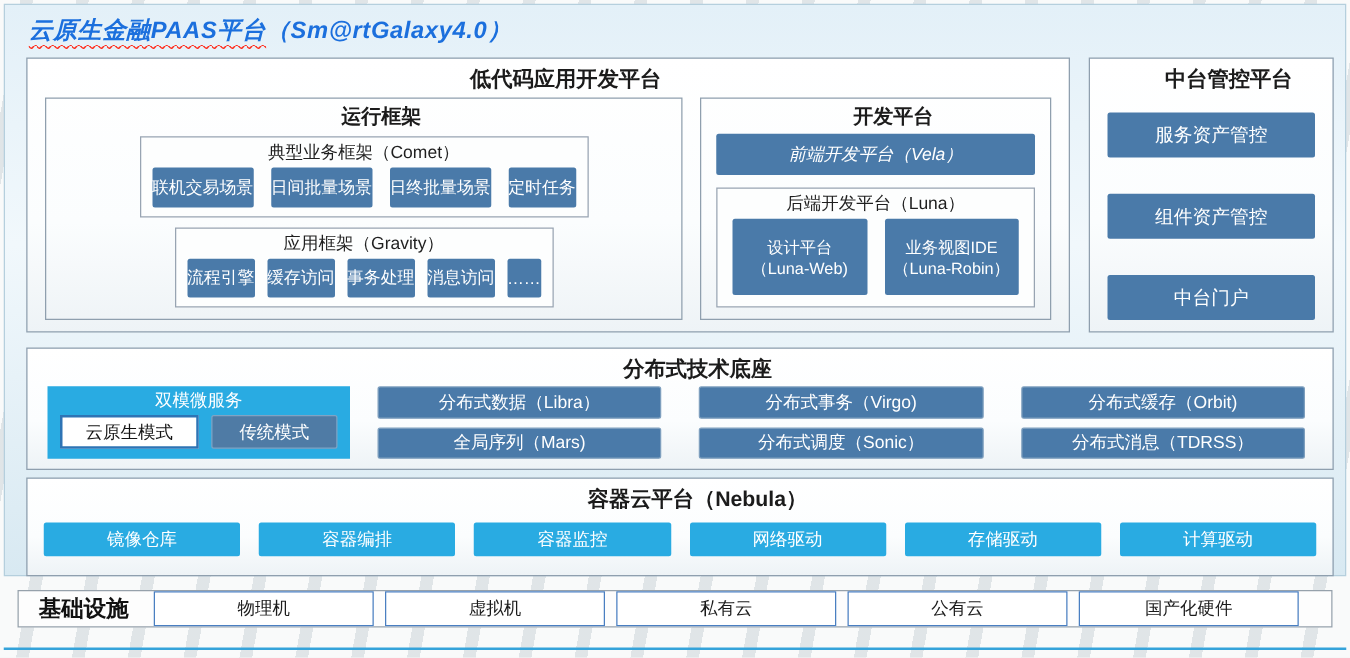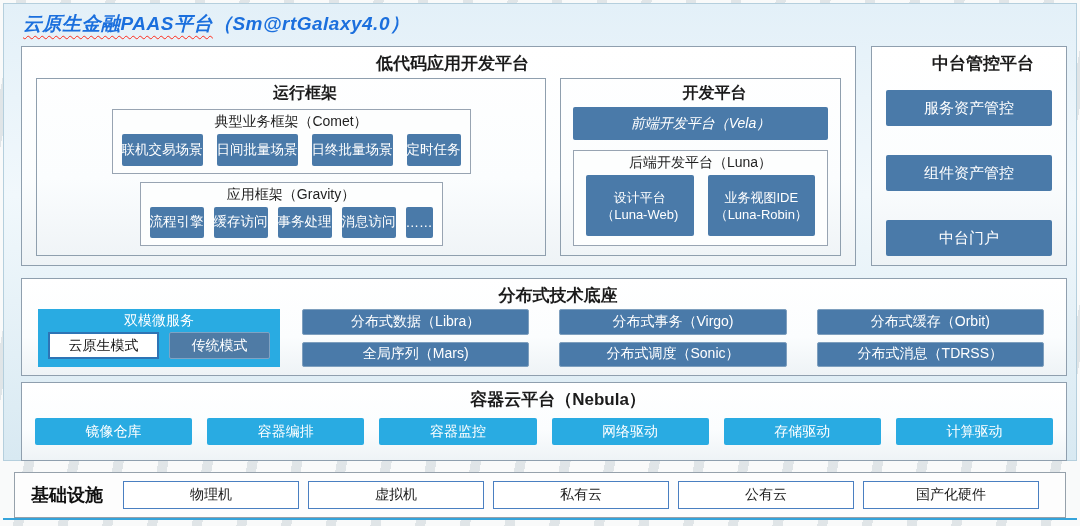--- a/index.html
+++ b/index.html
@@ -94,21 +94,21 @@
   .dist-grid { flex:1; display:grid; grid-template-columns:repeat(3,1fr); column-gap:30px; row-gap:7px; }
   .dist-grid .btn { font-size:14px; border:1px solid #7e9fbe; }
 
   
   .nebula { left:17px; top:378px; width:1046px; height:79px; }
   .neb-row { display:flex; gap:15px; margin:7px 13px 0; }
   .neb-row .btn { flex:1; height:27px; font-size:14px; }
 
   
   .infra {
-    position:absolute; left:14px; top:472px; width:1052px; height:46px;
+    position:absolute; left:14px; top:472px; width:1052px; height:30px;
     background:#fdfdfd; border:1px solid #96a1ab;
     display:flex; align-items:center;
   }
   .infra-title { font-size:18px; font-weight:bold; color:#111; margin:0 20px 0 16px; white-space:nowrap; }
   .infra-items { flex:1; display:flex; gap:9px; margin-right:26px; }
   .infra-item {
     flex:1; height:28px; display:flex; align-items:center; justify-content:center;
     background:#ffffff; border:1px solid #4a7fc1; color:#1b1b1b; font-size:14px;
   }
 

